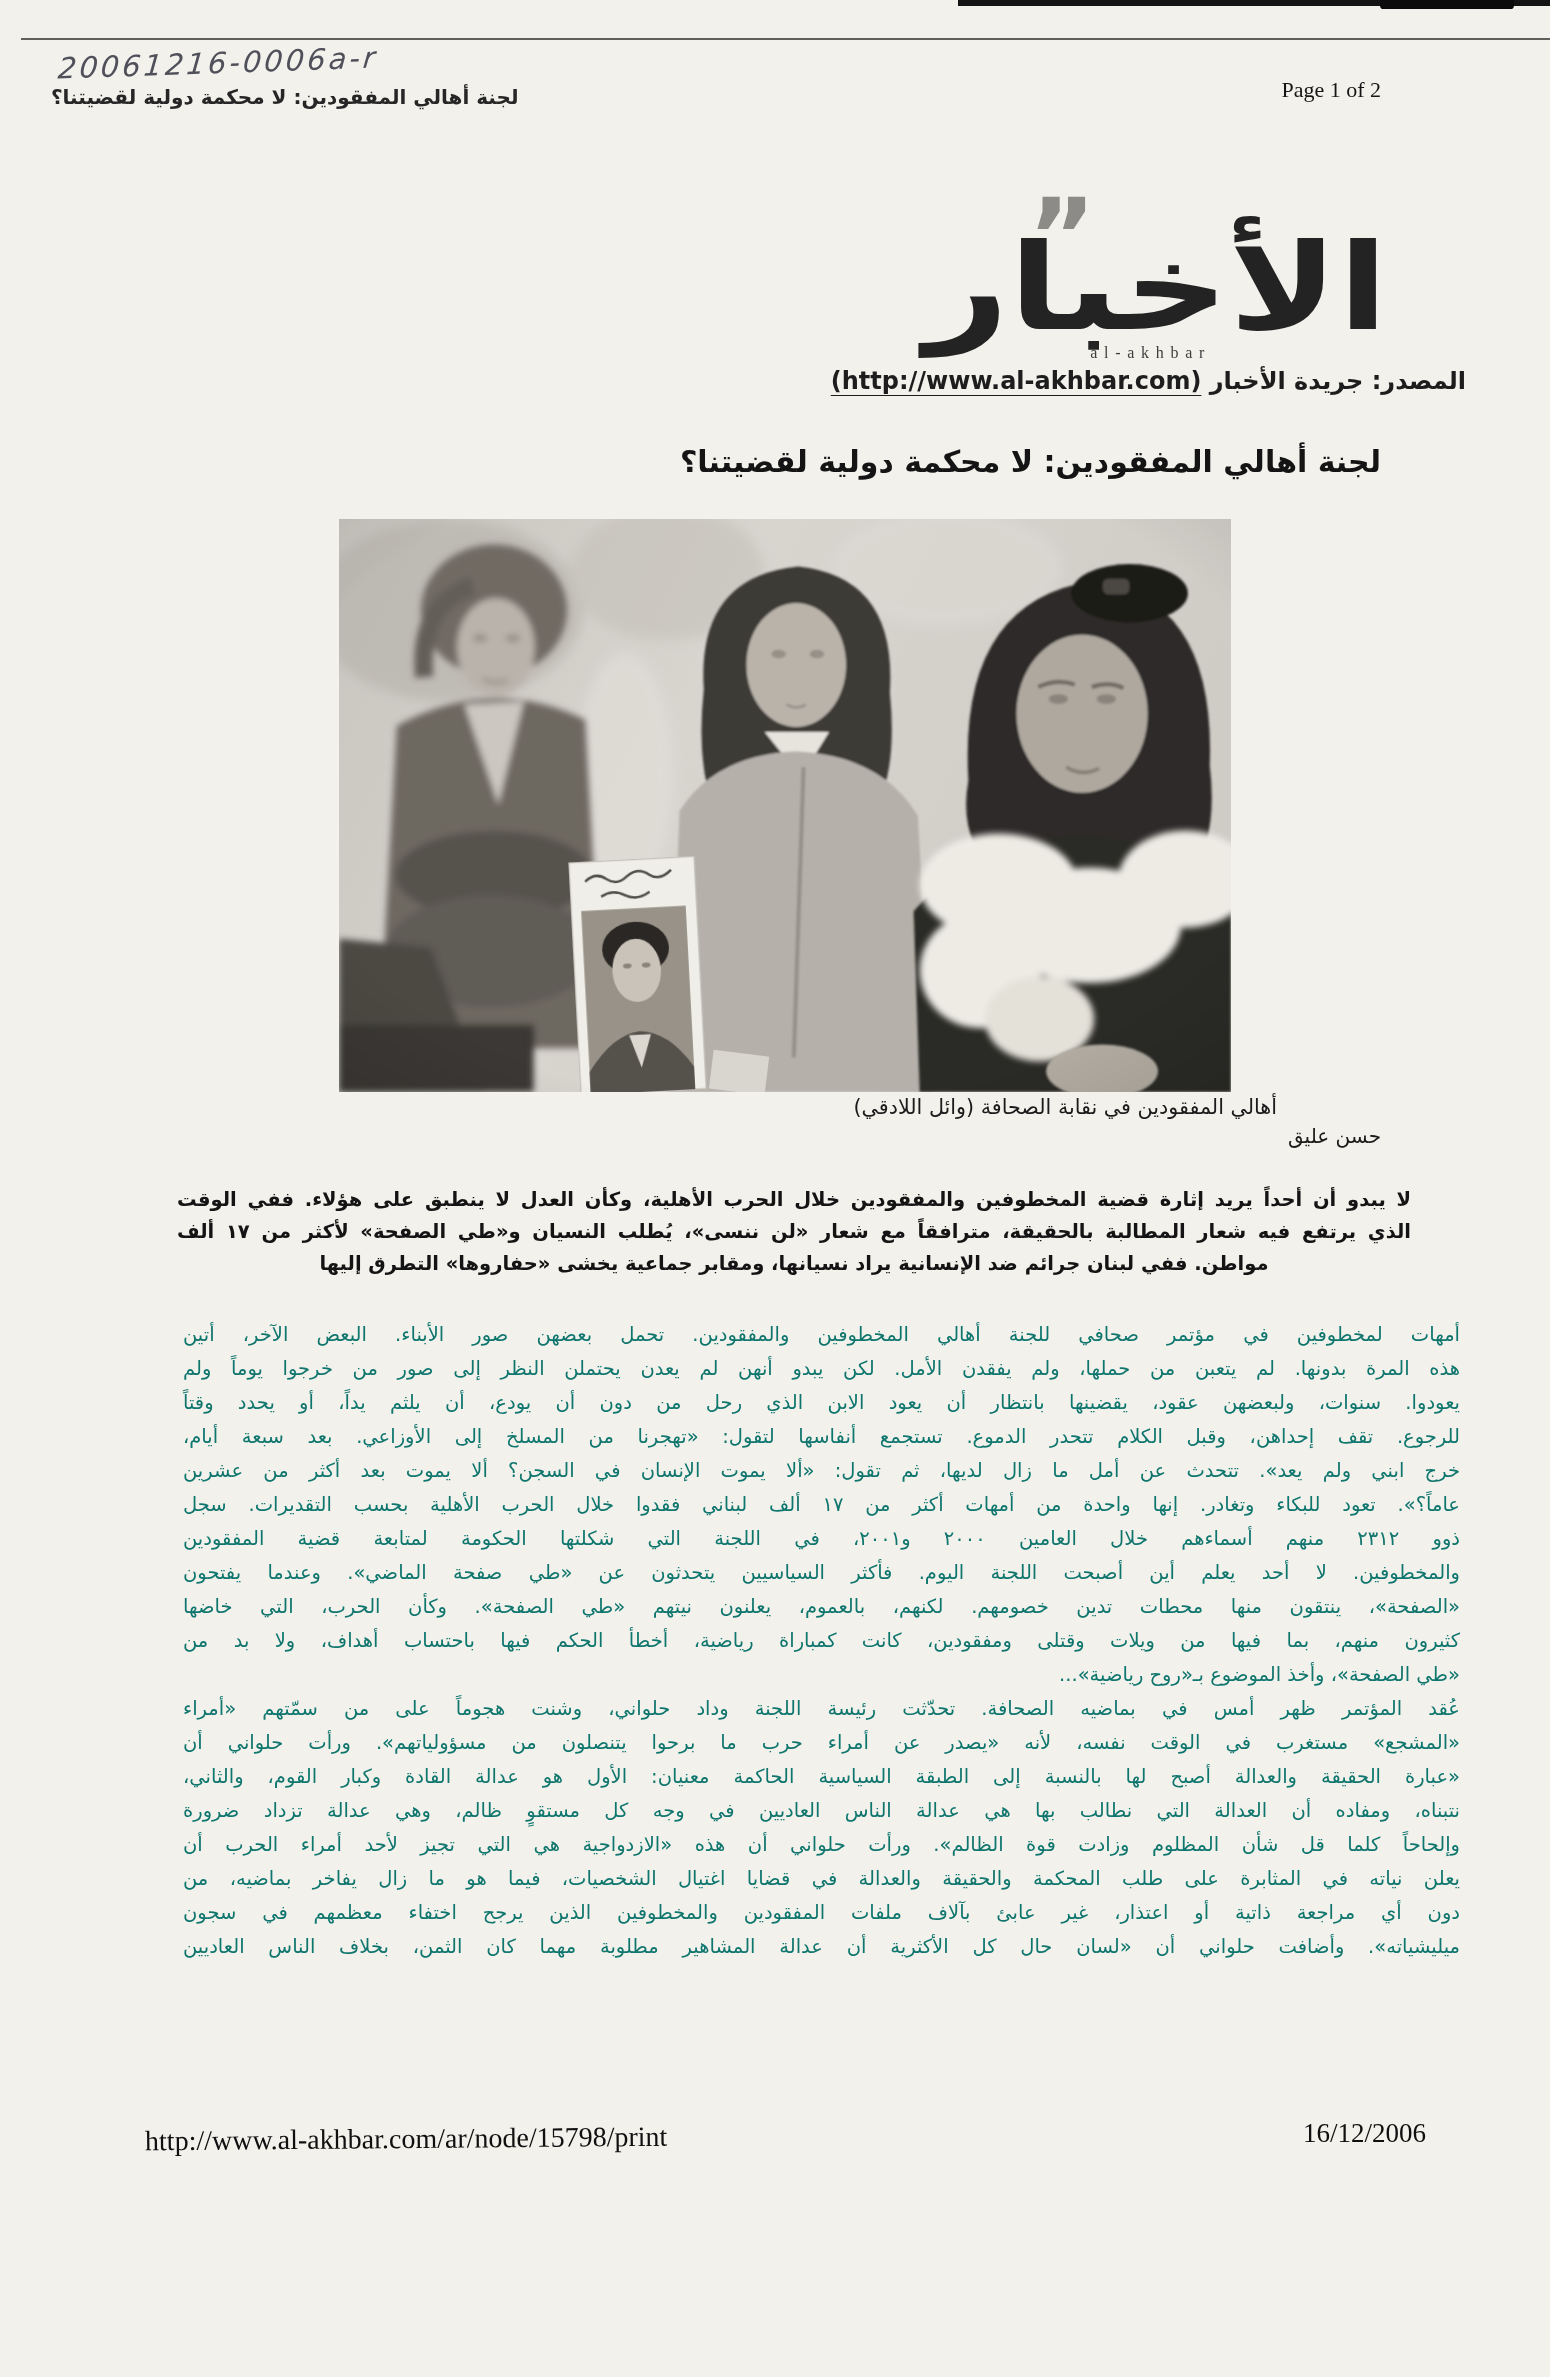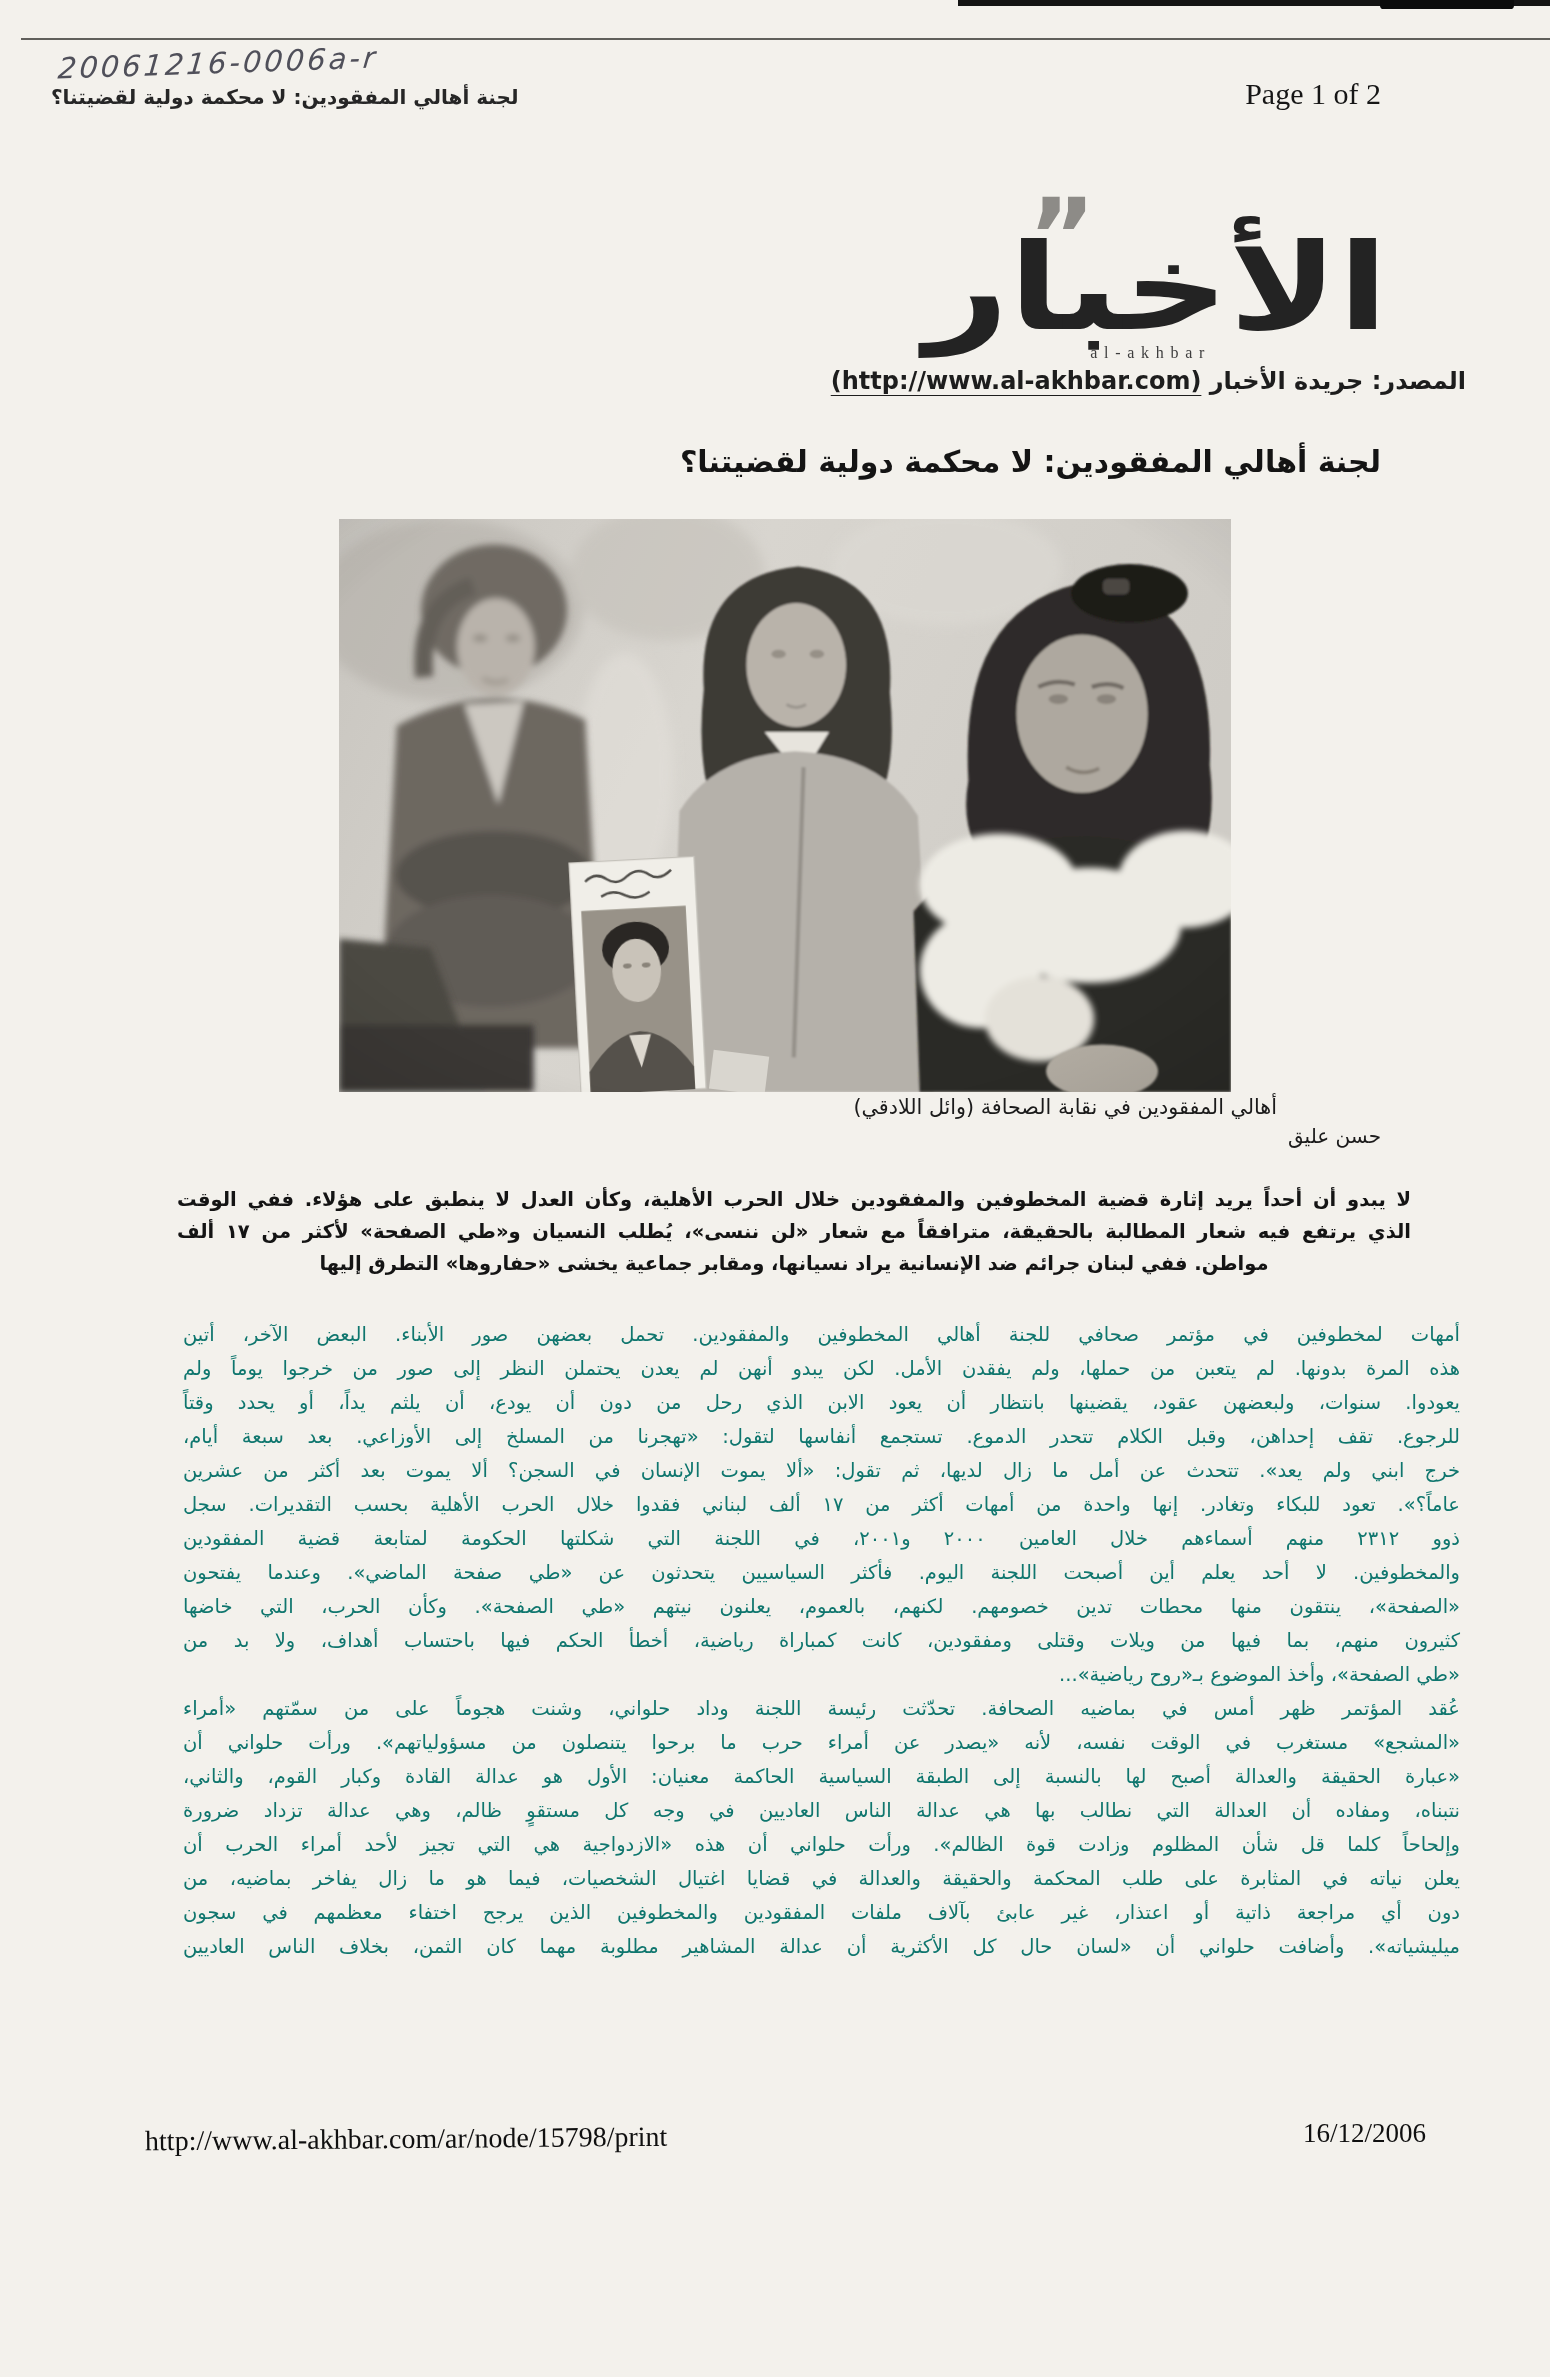--- a/index.html
+++ b/index.html
@@ -11,21 +11,21 @@
   .top-edge-line{left:20.7px;top:38px;width:1530px;height:2.4px;background:#454542;opacity:.85;}
   .top-right-smear{left:958px;top:0;width:593px;height:6px;background:#141414;}
   .top-right-blob{left:1380px;top:0;width:134px;height:9px;background:#0c0c0c;border-radius:0 0 3.6px 3.6px;}
 
   
   .handwritten{left:58px;top:46px;font-size:29px;font-style:italic;letter-spacing:3px;
                color:#50505a;transform:rotate(-2deg) skewX(-7deg);white-space:nowrap;}
 
   
   .print-header{left:51px;top:85px;direction:rtl;font-size:20px;font-weight:bold;color:#262626;white-space:nowrap;}
-  .page-indicator{right:170px;top:77px;font-family:"Liberation Serif",serif;font-size:30px;color:#161616;}
+  .page-indicator{right:170px;top:77px;font-family:"Liberation Serif",serif;font-size:22px;color:#161616;}
   .footer-url{left:145px;top:2123px;font-family:"Liberation Serif",serif;font-size:28px;color:#101010;
               transform:rotate(-0.5deg);white-space:nowrap;}
   .footer-date{right:125px;top:2118px;font-family:"Liberation Serif",serif;font-size:27px;color:#101010;}
 
   
   .logo-box{left:883px;top:206px;width:505px;height:152px;}
   .logo-arabic{position:absolute;right:0;bottom:0;font-size:120px;line-height:141px;font-weight:bold;
                color:#232323;transform:scaleX(1.22);transform-origin:right bottom;white-space:nowrap;}
   .logo-quotes{position:absolute;left:145px;top:-20.7px;font-size:103px;line-height:103px;color:#8d8b87;font-weight:bold;}
   .logo-latin{position:absolute;left:109px;bottom:-3.6px;width:219px;text-align:right;

